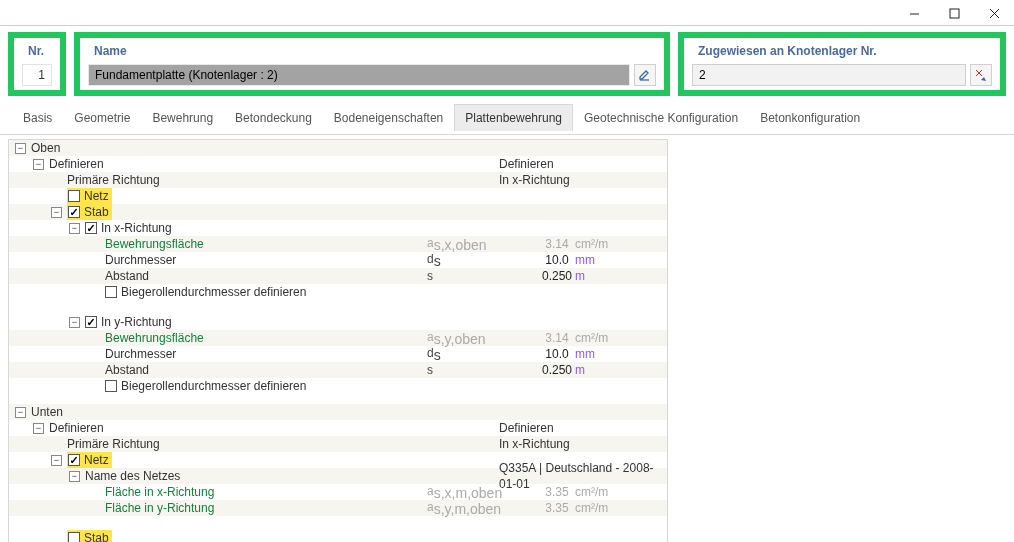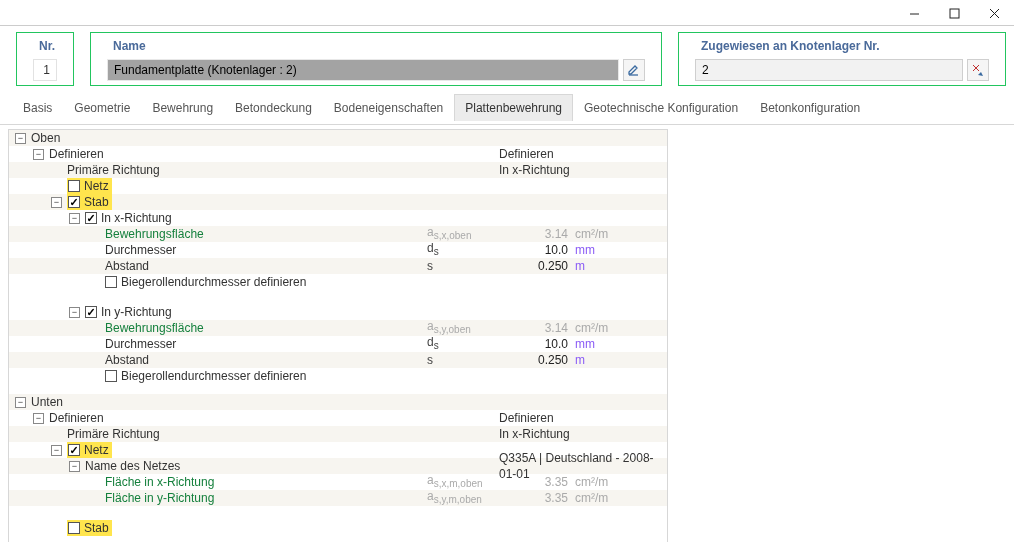--- a/index.html
+++ b/index.html
@@ -32,23 +32,22 @@
   .hc-nr { width: 58px; }
   .hc-name { flex: 1; }
   .hc-zuw { width: 328px; }
   .header-label {
     color: #4a6a9a;
     font-weight: 600;
     padding: 4px 6px;
     background:#fff;
   }
   .header-box {
-    border:1px solid #22c55e;
-    padding: 2px 16px;
-    margin-left: 8px;
+    border:6px solid #22c55e;
+    padding: 2px 8px;
   }
   .header-input-row { display:flex; align-items:center; height:26px; }
   .header-input {
     border:1px solid #cfcfcf;
     background:#f2f2f2;
     height:22px;
     padding:0 6px;
     font-size:12px;
     font-family:inherit;
   }
@@ -99,42 +98,42 @@
   .row {
     display:flex;
     align-items:center;
     height:16px;
     line-height:16px;
     font-size:12px;
     position:relative;
   }
   .cell-label { flex:0 0 auto; padding-right:6px; }
   .col-sym  { position:absolute; left:418px; width:50px; color:#444; }
-  .col-val  { position:absolute; left:499px; width:60px; text-align:right; color:#222; }
+  .col-val  { position:absolute; left:518px; width:60px; text-align:center; color:#222; }
   .col-unit { position:absolute; left:566px; width:60px; color:#8b5cf6; }
   .col-def1 { position:absolute; left:490px; width:160px; }
   .col-sym.muted, .col-val.muted, .col-unit.muted { color:#aaa; }
   .muted-txt { color:#15803d; }
 
   .band-alt { background:#f7f5f0; }
 
   .treebtn {
     width:11px;height:11px;border:1px solid #888;display:inline-flex;
     align-items:center;justify-content:center;margin-right:5px;
     font-size:9px;line-height:9px;background:#fff;
   }
   .cbx {
     width:12px;height:12px;border:1px solid #555;display:inline-flex;
     align-items:center;justify-content:center;margin-right:4px;background:#fff;
     font-size:11px;line-height:11px;font-weight:bold;
   }
   .cbx.checked::after { content:"✓"; color:#000; position:relative; top:0; }
   .hl { background:#ffe54d; padding:0 3px 0 1px; display:inline-flex; align-items:center; }
 
-  sub { font-size:10px; }
+  sub { font-size:14px; }
 
   
   .grid-panel::-webkit-scrollbar{width:16px;}
 </style>
 </head>
 <body>
 
 <div class="titlebar">
   <div class="win-btn">
     <svg width="11" height="11">

